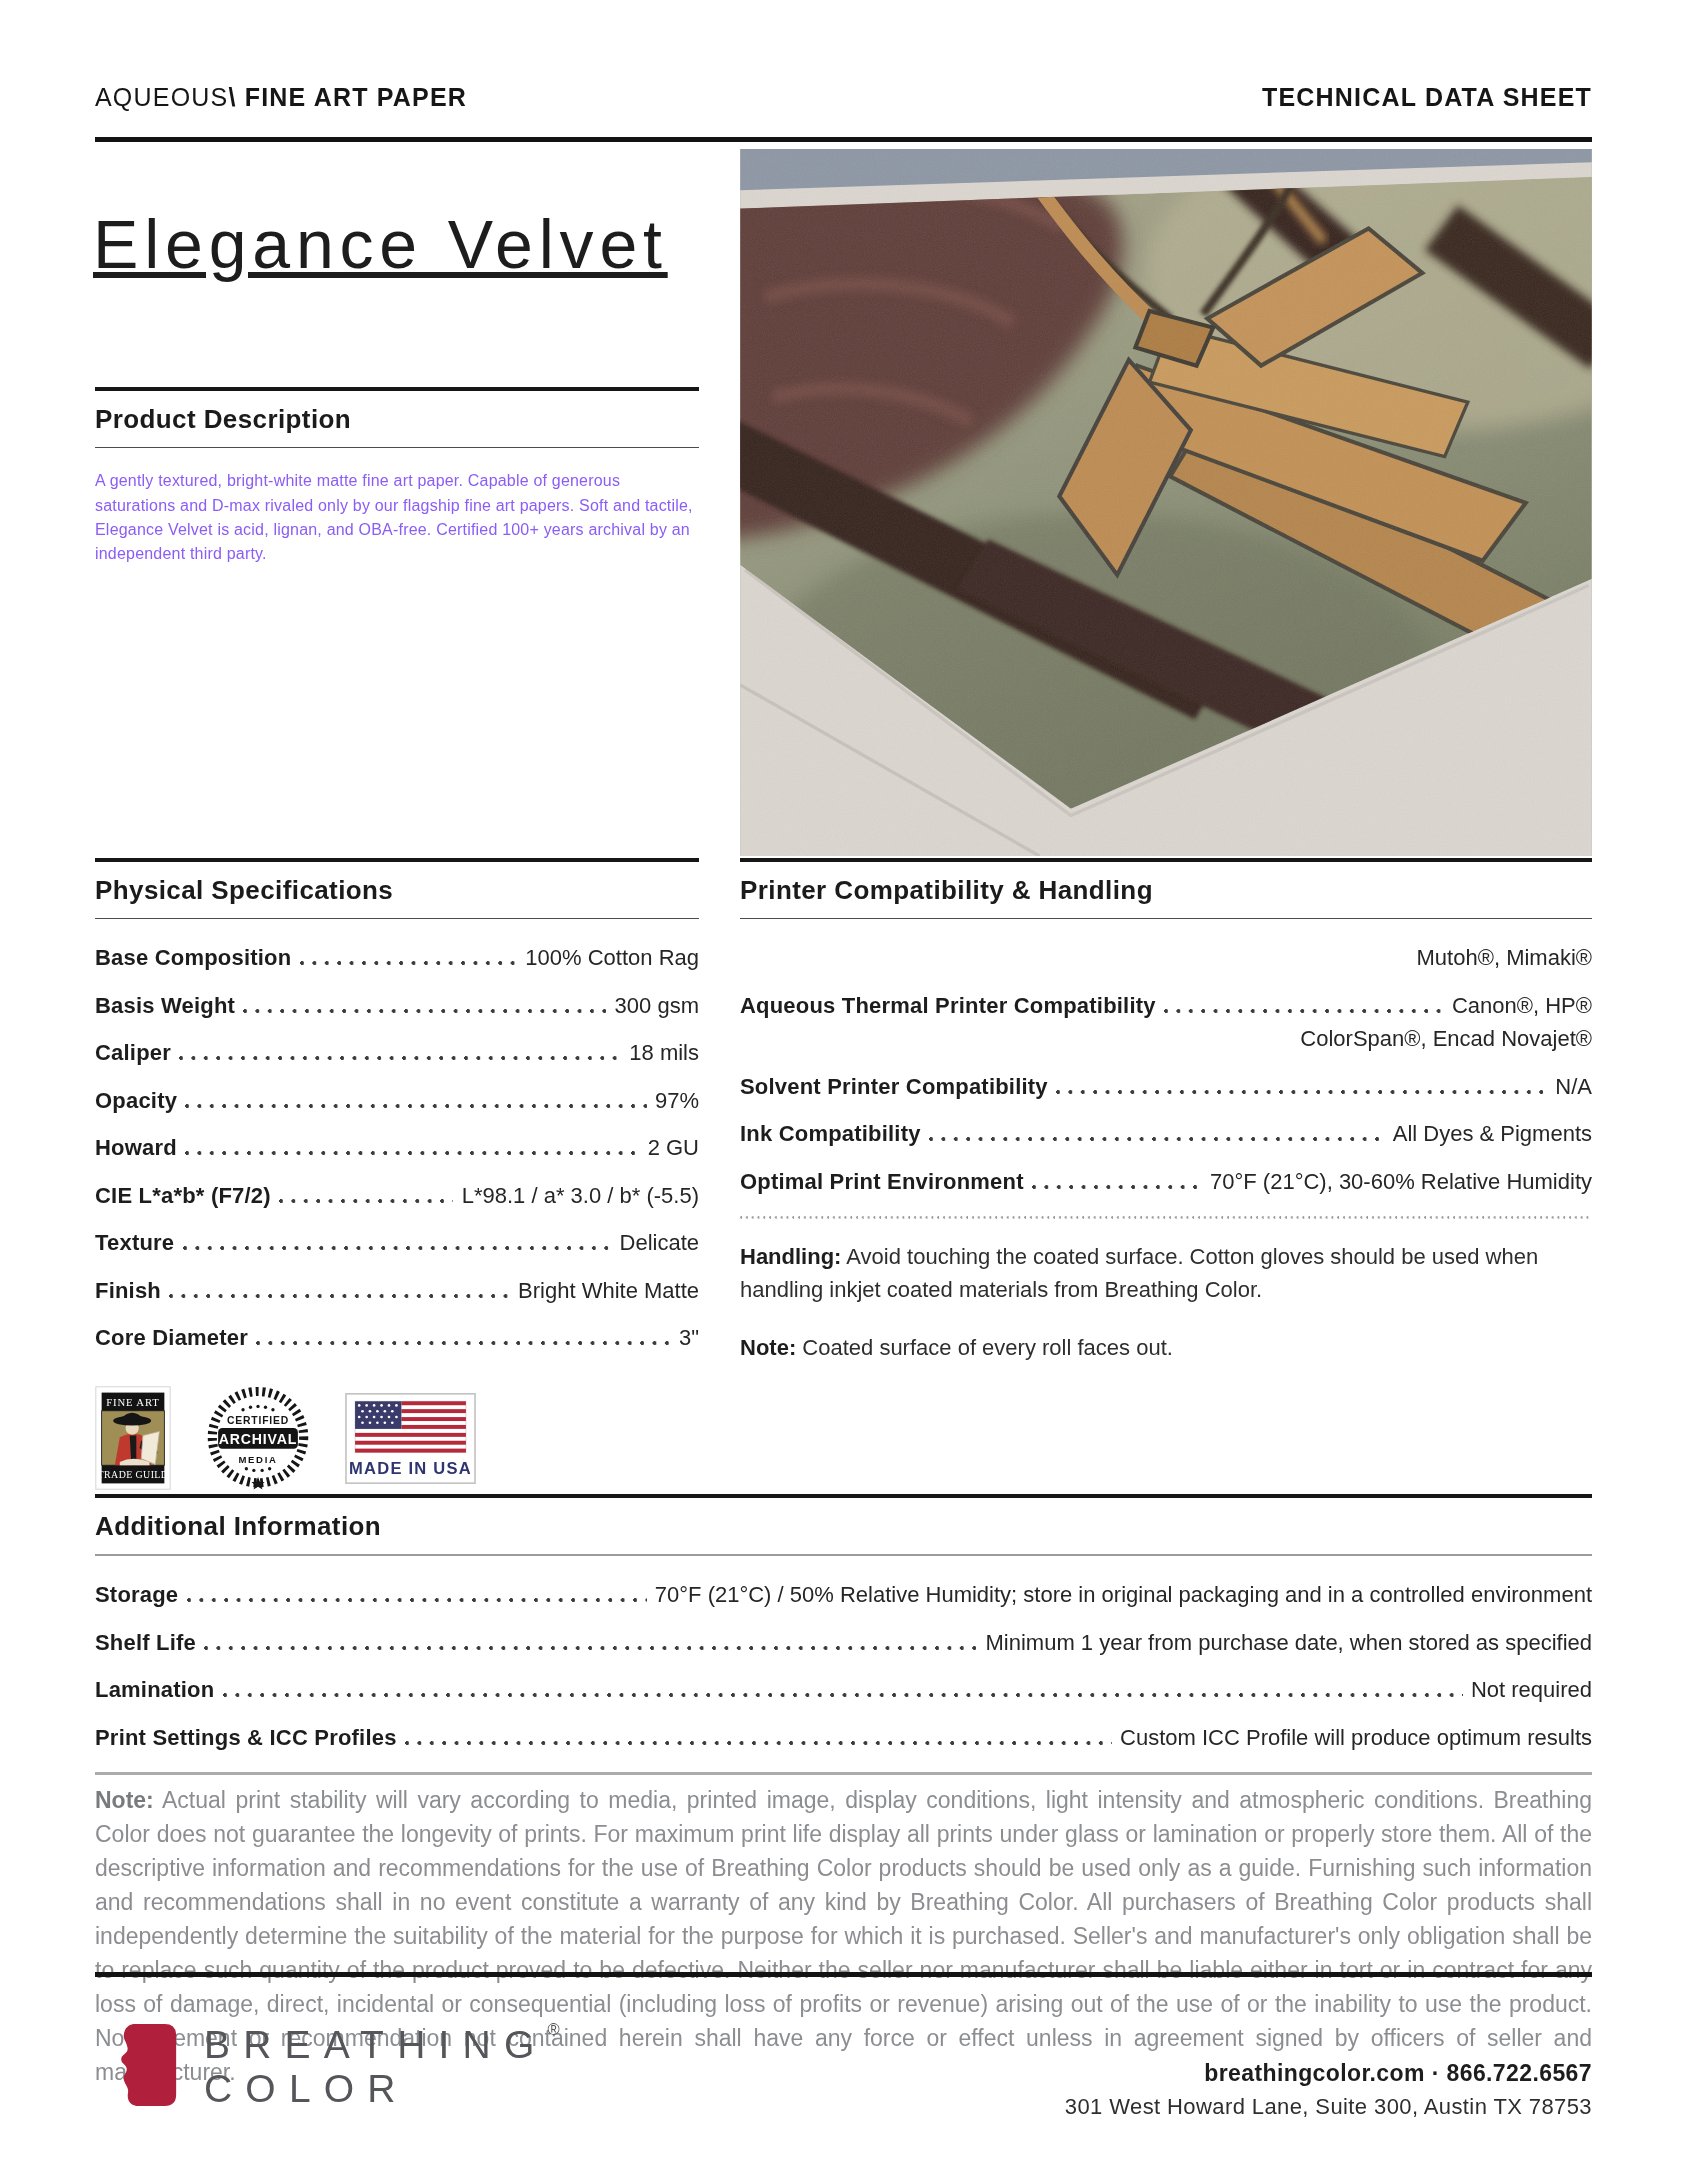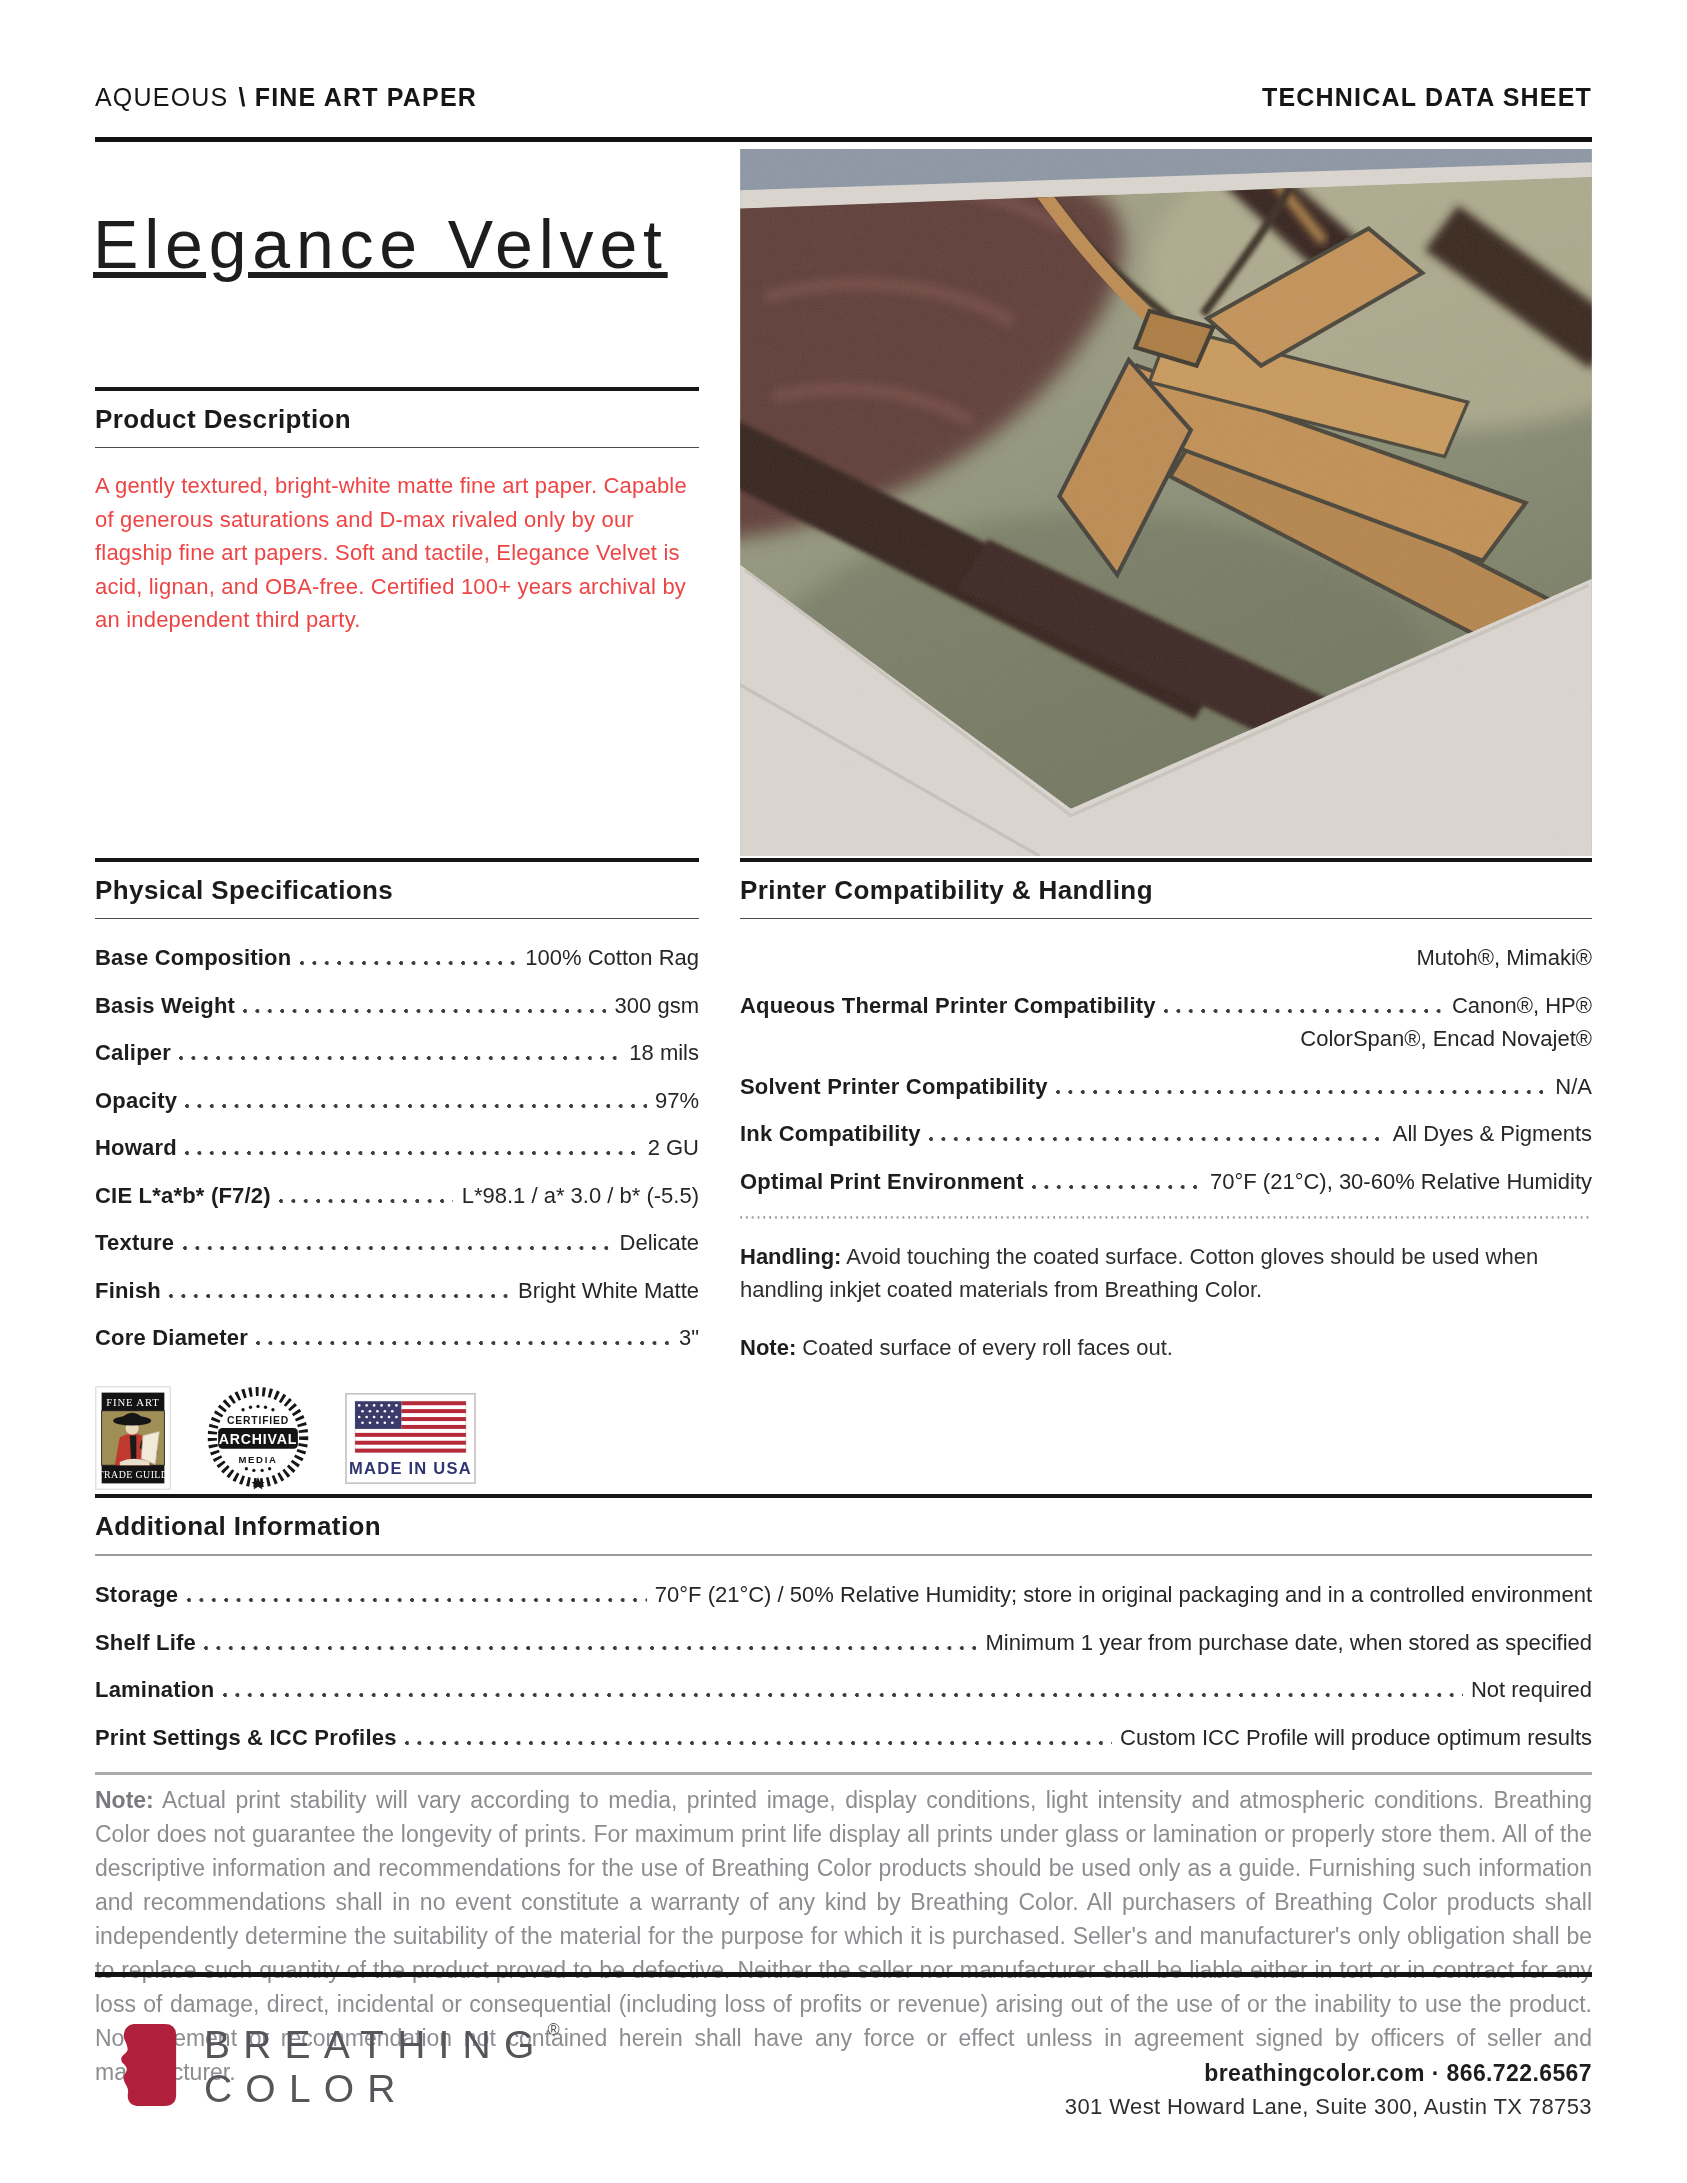--- a/index.html
+++ b/index.html
@@ -2,32 +2,32 @@
 <html style="font-size:13.2px"><head>
 <meta charset="utf-8">
 <style>
   html,body{margin:0;padding:0;background:#ffffff;}
   .page{position:relative;width:1687px;height:2183px;background:#ffffff;overflow:hidden;
         font-family:"Liberation Sans","DejaVu Sans",sans-serif;color:#232323;}
 
   
   .hdr{position:absolute;left:95px;right:95px;top:83px;display:flex;justify-content:space-between;align-items:baseline;font-size:25px;letter-spacing:1.2px;color:#161616;}
   .hdr .light{font-weight:400;}
-  .hdr .bold{font-weight:700;margin-left:10px;}
+  .hdr .bold{font-weight:700;margin-left:0;}
   .hdr-right{font-weight:700;}
   .rule-top{position:absolute;left:95px;right:95px;top:137px;height:5px;background:#131313;}
 
   
   .title{position:absolute;left:93px;top:205px;font-size:68px;font-weight:300;letter-spacing:5.8px;color:#1d1d1d;white-space:nowrap;text-decoration:underline;}
   .sec{position:absolute;}
   .sec-rule{height:4.1px;background:#161616;}
   .sec h2{margin:0;padding:13.2px 0 11.6px;font-size:26px;font-weight:700;letter-spacing:0.4px;color:#1b1b1b;border-bottom:1.7px solid #4c4c4c;}
   .sec.gray h2{border-bottom:2.5px solid #9c9c9c;}
   .pd{top:387px;left:95px;width:604px;}
-  .pd p{margin:21.5px 0 0;font-size:22px;line-height:1.52;color:#ef4444;letter-spacing:0.2px;}
+  .pd p{margin:21.5px 0 0;font-size:16px;line-height:1.52;color:#8b5cf6;letter-spacing:0.2px;}
 
   
   .photo-wrap{position:absolute;left:740px;top:149px;width:852px;height:707px;}
 
   
   .phys{top:858px;left:95px;width:604px;}
   .printer{top:858px;left:740px;width:852px;}
   .rows{margin-top:26.5px;}
   .prow{margin-bottom:21.5px;}
   .row{display:flex;align-items:baseline;font-size:22px;color:#262626;}

